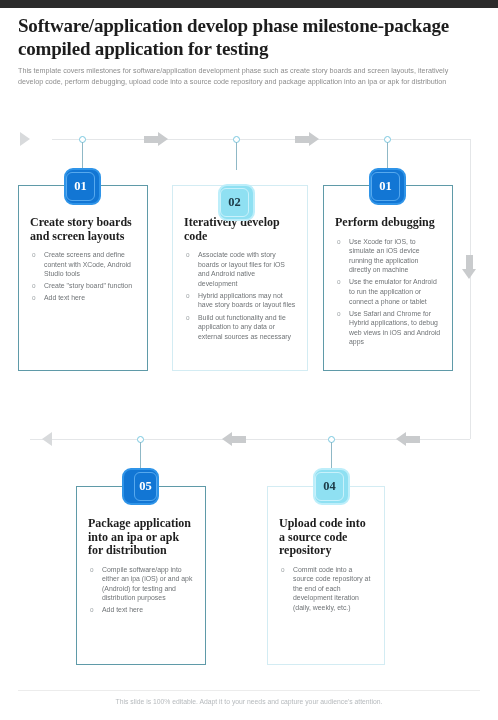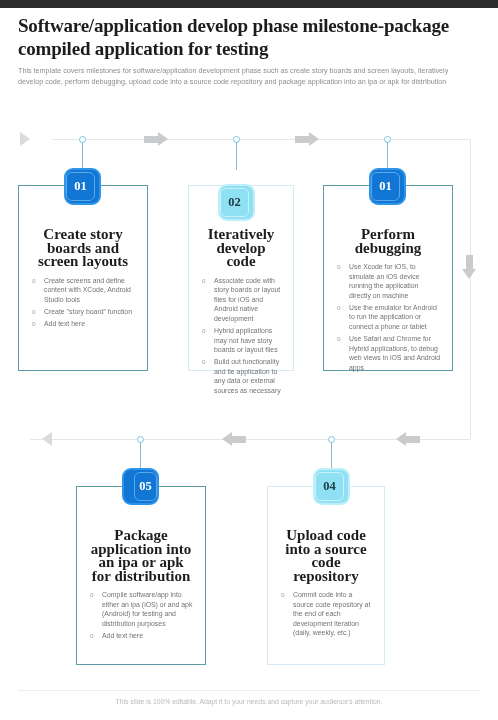--- a/index.html
+++ b/index.html
@@ -121,25 +121,24 @@
   }
   .card-body {
     position: absolute;
     left: 0; right: 0; top: 0; bottom: 0;
     padding: 26px 11px 8px 11px;
     box-sizing: border-box;
   }
   .card-title {
     font-family: "Liberation Serif", serif;
     font-weight: bold;
-    font-size: 15px;
+    font-size: 12px;
     line-height: 13.5px;
     color: #1d1d1d;
-    margin: 16px 0 7px 0;
-    text-align: center;
+    margin: 4px 0 7px 0;
   }
   .bullets {
     margin: 0;
     padding: 0;
     list-style: none;
   }
   .bullets li {
     position: relative;
     padding-left: 14px;
     font-size: 6.9px;
@@ -284,21 +283,21 @@
         <li>Create screens and define content with XCode, Android Studio tools</li>
         <li>Create "story board" function</li>
         <li>Add text here</li>
       </ul>
     </div>
   </div>
   <div class="badge dark" style="left:64px; top:168px;">
     <div class="badge-inner">01</div>
   </div>
 
-  <div class="card" style="left:188px; top:185px; width:106px; height:186px; border:1px solid #d3ecf3;">
+  <div class="card" style="left:172px; top:185px; width:136px; height:186px; border:1px solid #d3ecf3;">
     <div class="card-body">
       <div class="card-title">Iteratively develop code</div>
       <ul class="bullets">
         <li>Associate code with story boards or layout files for iOS and Android native development</li>
         <li>Hybrid applications may not have story boards or layout files</li>
         <li>Build out functionality and tie application to any data or external sources as necessary</li>
       </ul>
     </div>
   </div>
   <div class="badge light" style="left:218px; top:184px;">

